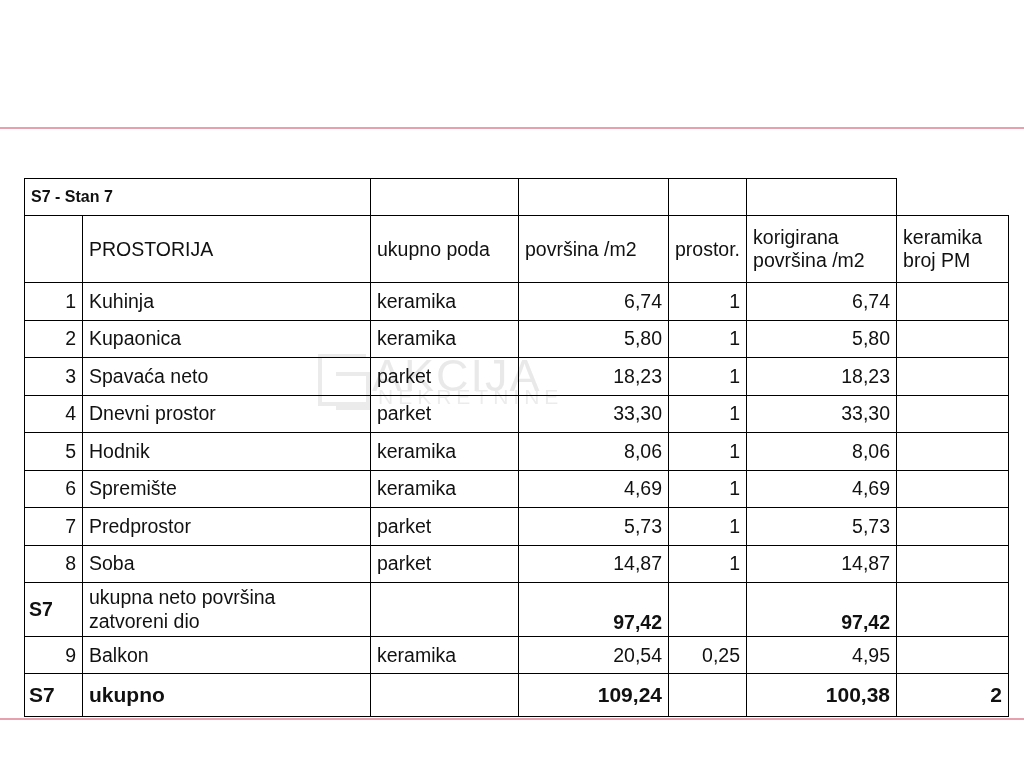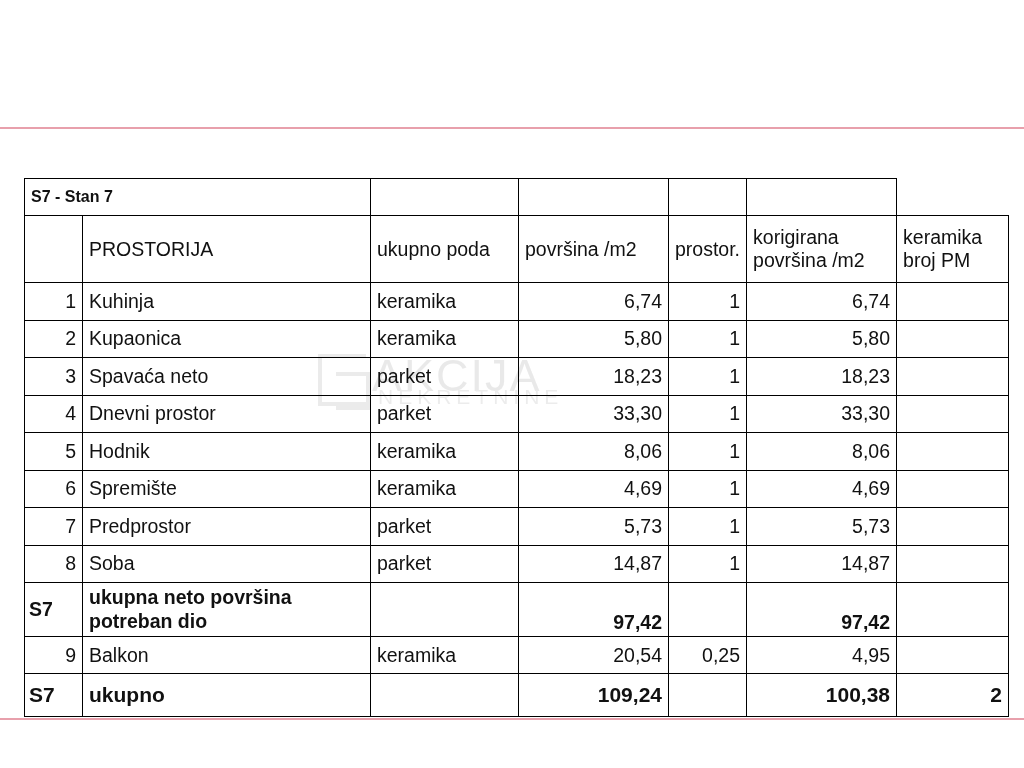--- a/index.html
+++ b/index.html
@@ -69,21 +69,21 @@
   .head-wrap { line-height: 1.18; white-space: normal; }
 
   .r-data td { height: 32.5px; }
 
   .num { text-align: right; padding-right: 4px; }
   .center { text-align: right; }
   .bold { font-weight: bold; }
 
   .r-net td { height: 31px; }
   .net-label {
-    font-weight: bold;
+    font-weight: normal;
     white-space: normal;
     line-height: 1.25;
   }
   .r-total td { height: 38px; font-weight: bold; font-size: 21px; }
   .nb-bottom { border-bottom: none !important; }
 
   
   .watermark {
     position: absolute;
     left: 318px;
@@ -255,21 +255,21 @@
           <td class="center">14,87</td>
           <td class="center">1</td>
           <td class="center">14,87</td>
           <td class="center"></td>
         </tr>
 
         <tr class="r-net">
           <td class="bold" style="text-align:left;padding-left:4px;">S7</td>
           <td class="net-label">
             <div>ukupna neto površina</div>
-            <div>potreban dio</div>
+            <div>zatvoreni dio</div>
           </td>
           <td></td>
           <td class="center bold" style="vertical-align:bottom;">97,42</td>
           <td></td>
           <td class="center bold" style="vertical-align:bottom;">97,42</td>
           <td class="center"></td>
         </tr>
 
         <tr class="r-data">
           <td class="num">9</td>

